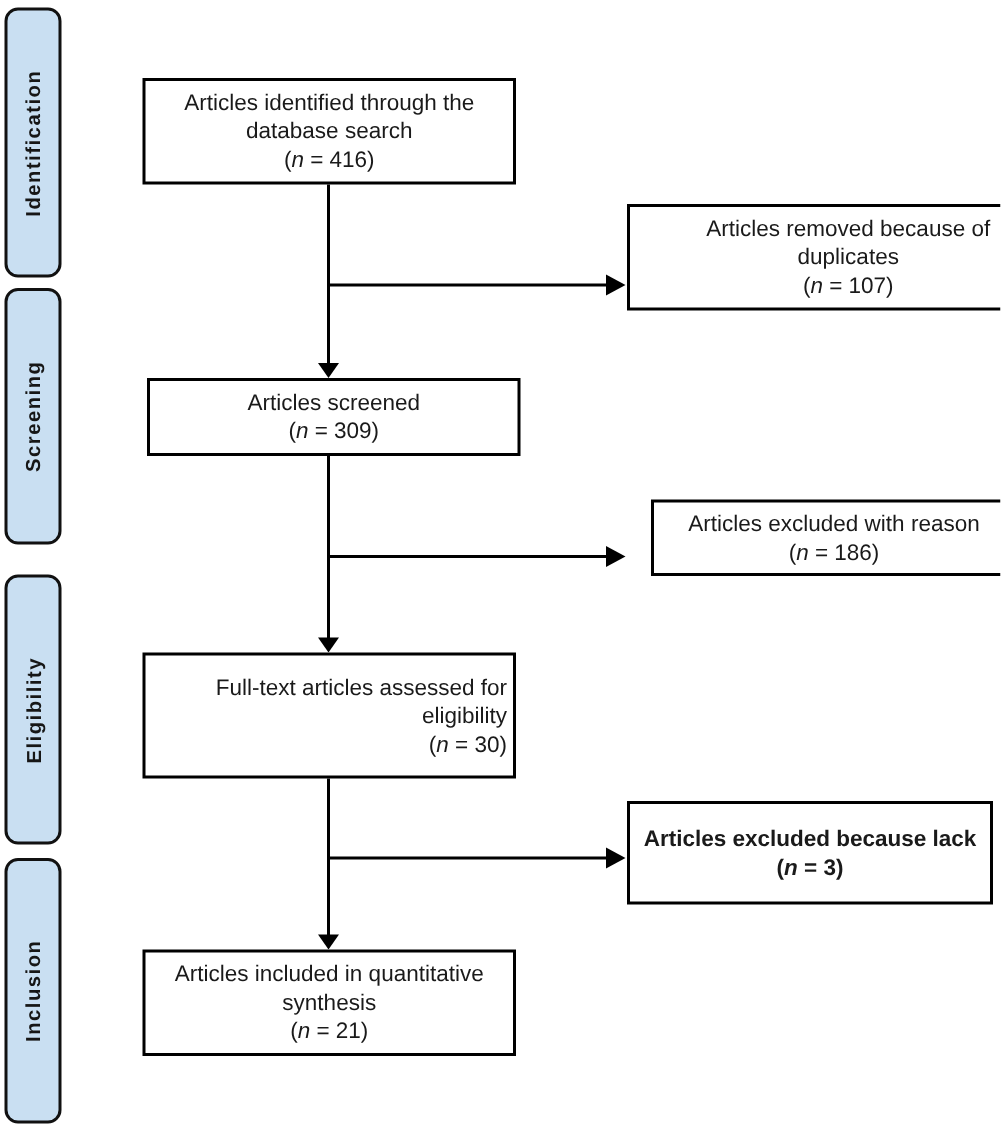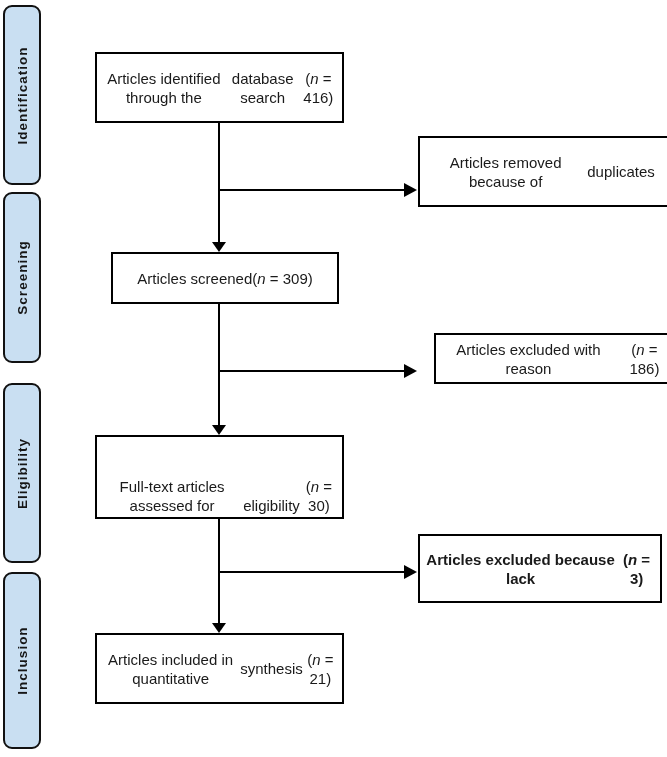--- a/index.html
+++ b/index.html
@@ -33,29 +33,29 @@
   .stage.s2{top:192px;height:171px;}
   .stage.s3{top:383px;height:180px;}
   .stage.s4{top:572px;height:177px;}
 
   
   .box{
     position:absolute;
     background:#fff;
     border:2px solid var(--box-border,#000000);
     box-sizing:border-box;
-    display:flex;flex-direction:row;
+    display:flex;flex-direction:column;
     align-items:center;justify-content:center;
     text-align:center;
     font-size:15px;line-height:19px;
     padding:2px 4px;
   }
   .box .bl{display:block;}
   .b1{left:95px;top:52px;width:249px;height:71px;}
-  .b2{left:111px;top:252px;width:228px;height:52px;}
+  .b2{left:98px;top:252px;width:249px;height:52px;}
   .b3{left:95px;top:435px;width:249px;height:84px;align-items:flex-end;}
   .b4{left:95px;top:633px;width:249px;height:71px;}
   .r1{left:418px;top:136px;width:295px;height:71px;}
   .r2{left:434px;top:333px;width:244px;height:51px;}
   .r3{left:418px;top:534px;width:244px;height:69px;font-weight:bold;}
   .nline i{font-style:italic;}
 
   
   .vline{position:absolute;left:218px;width:1.5px;background:var(--line,#000000);}
   .v1{top:122px;height:121px;}

